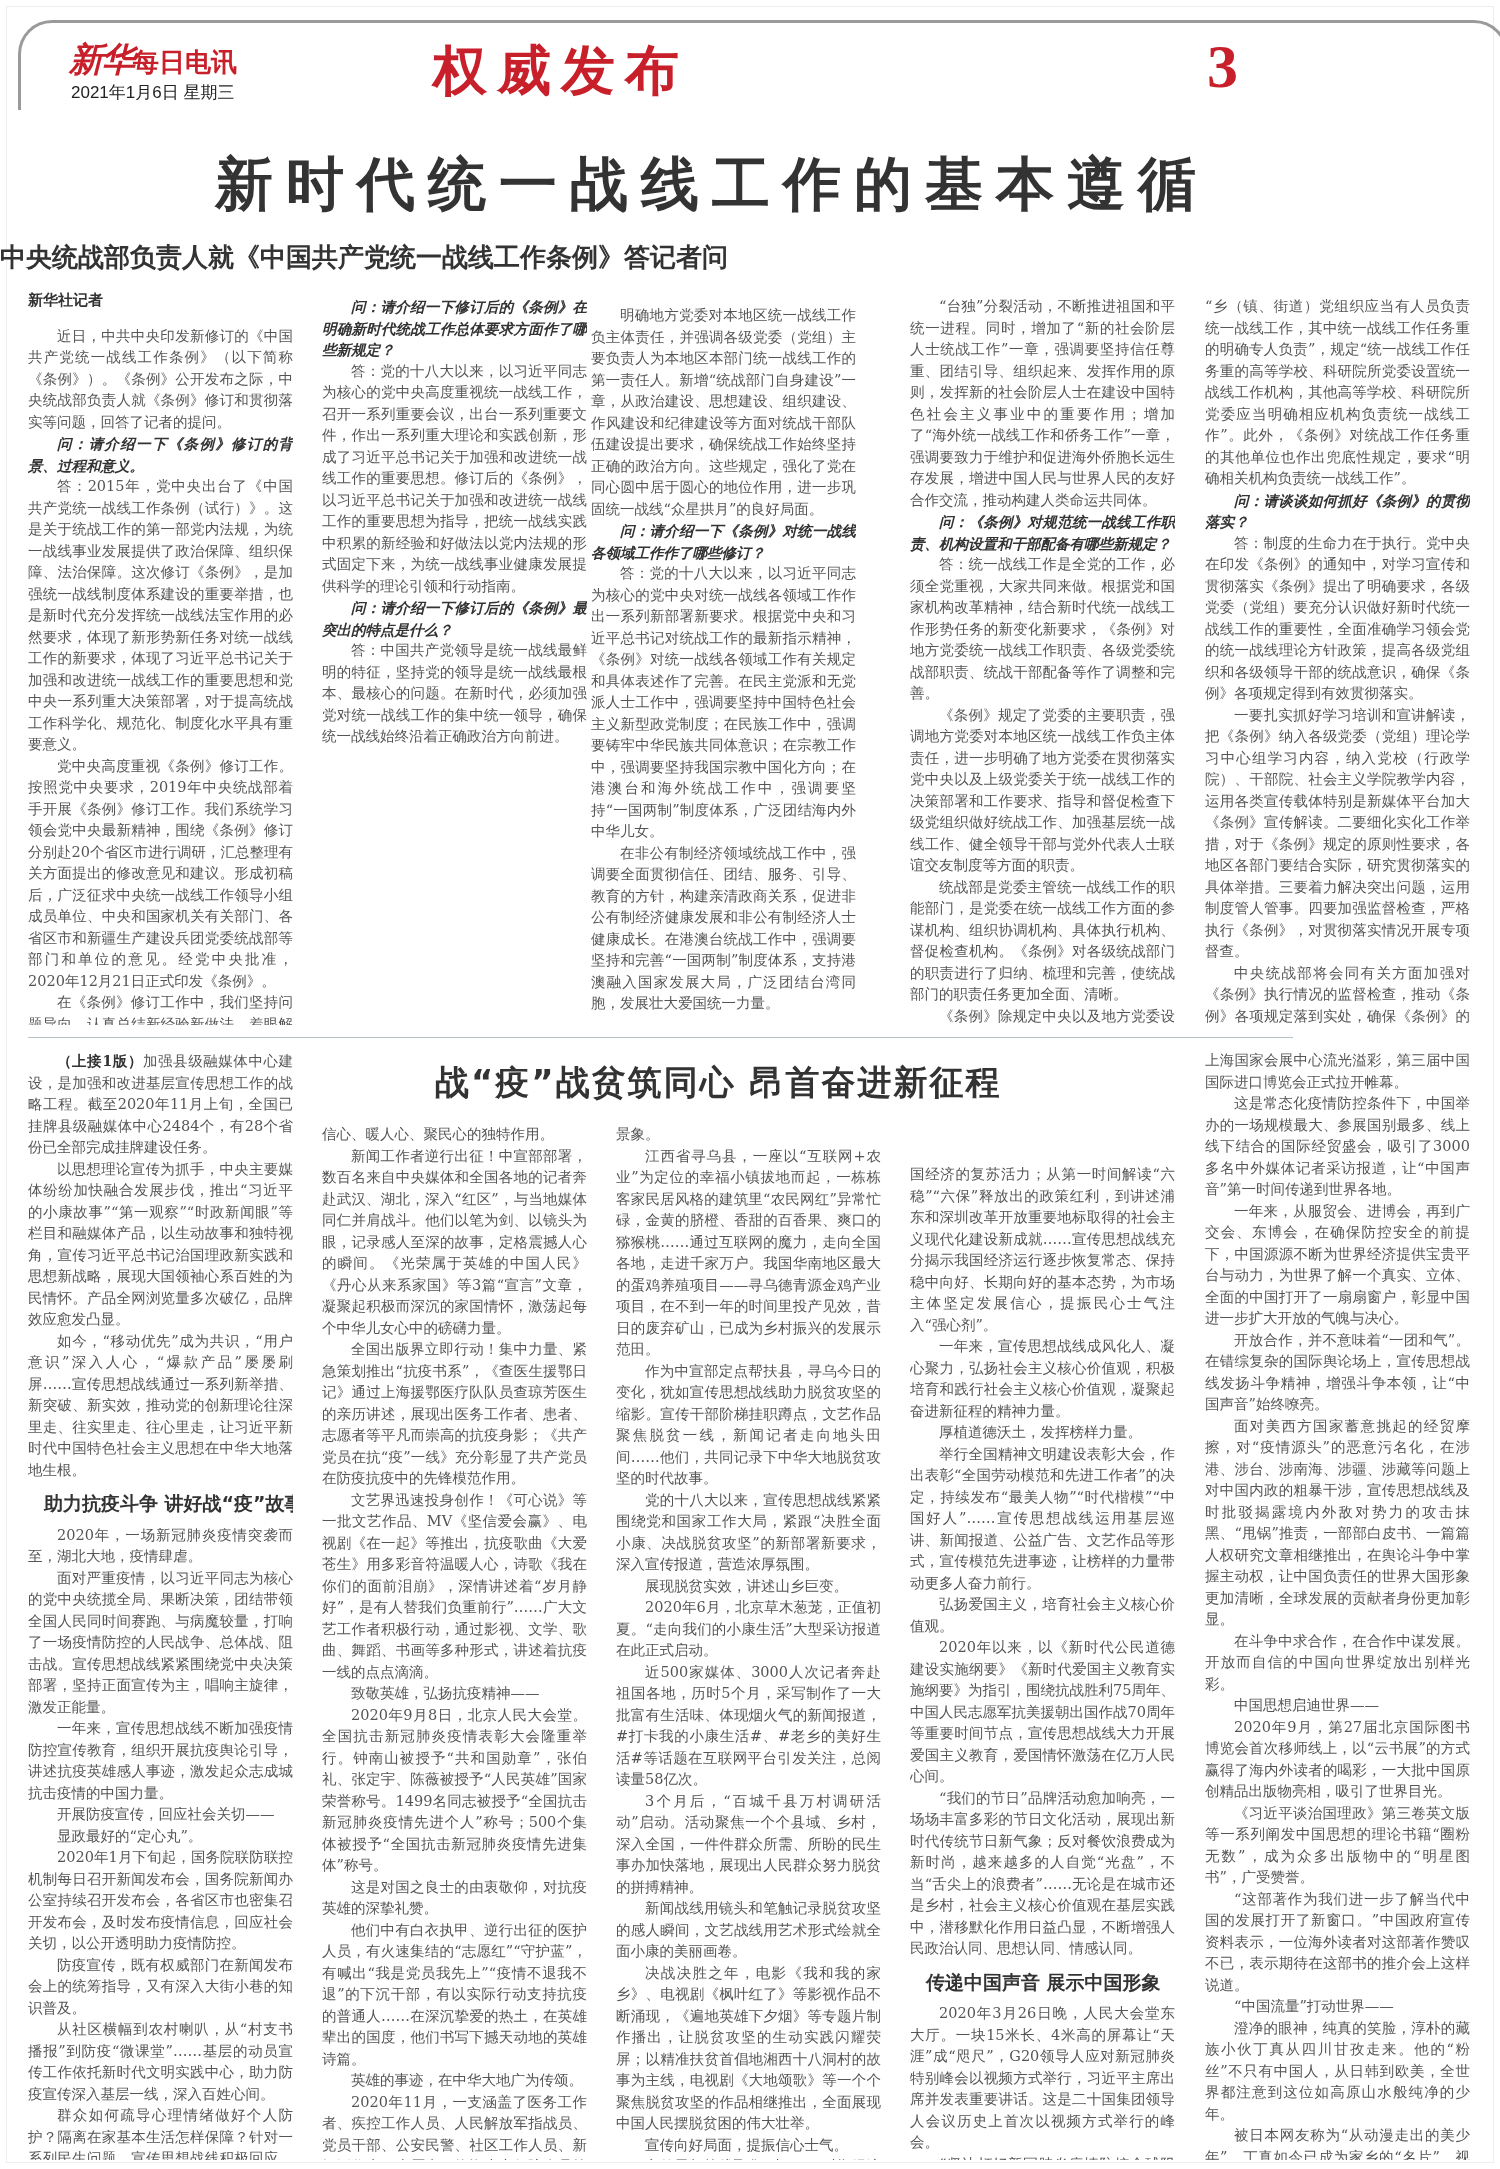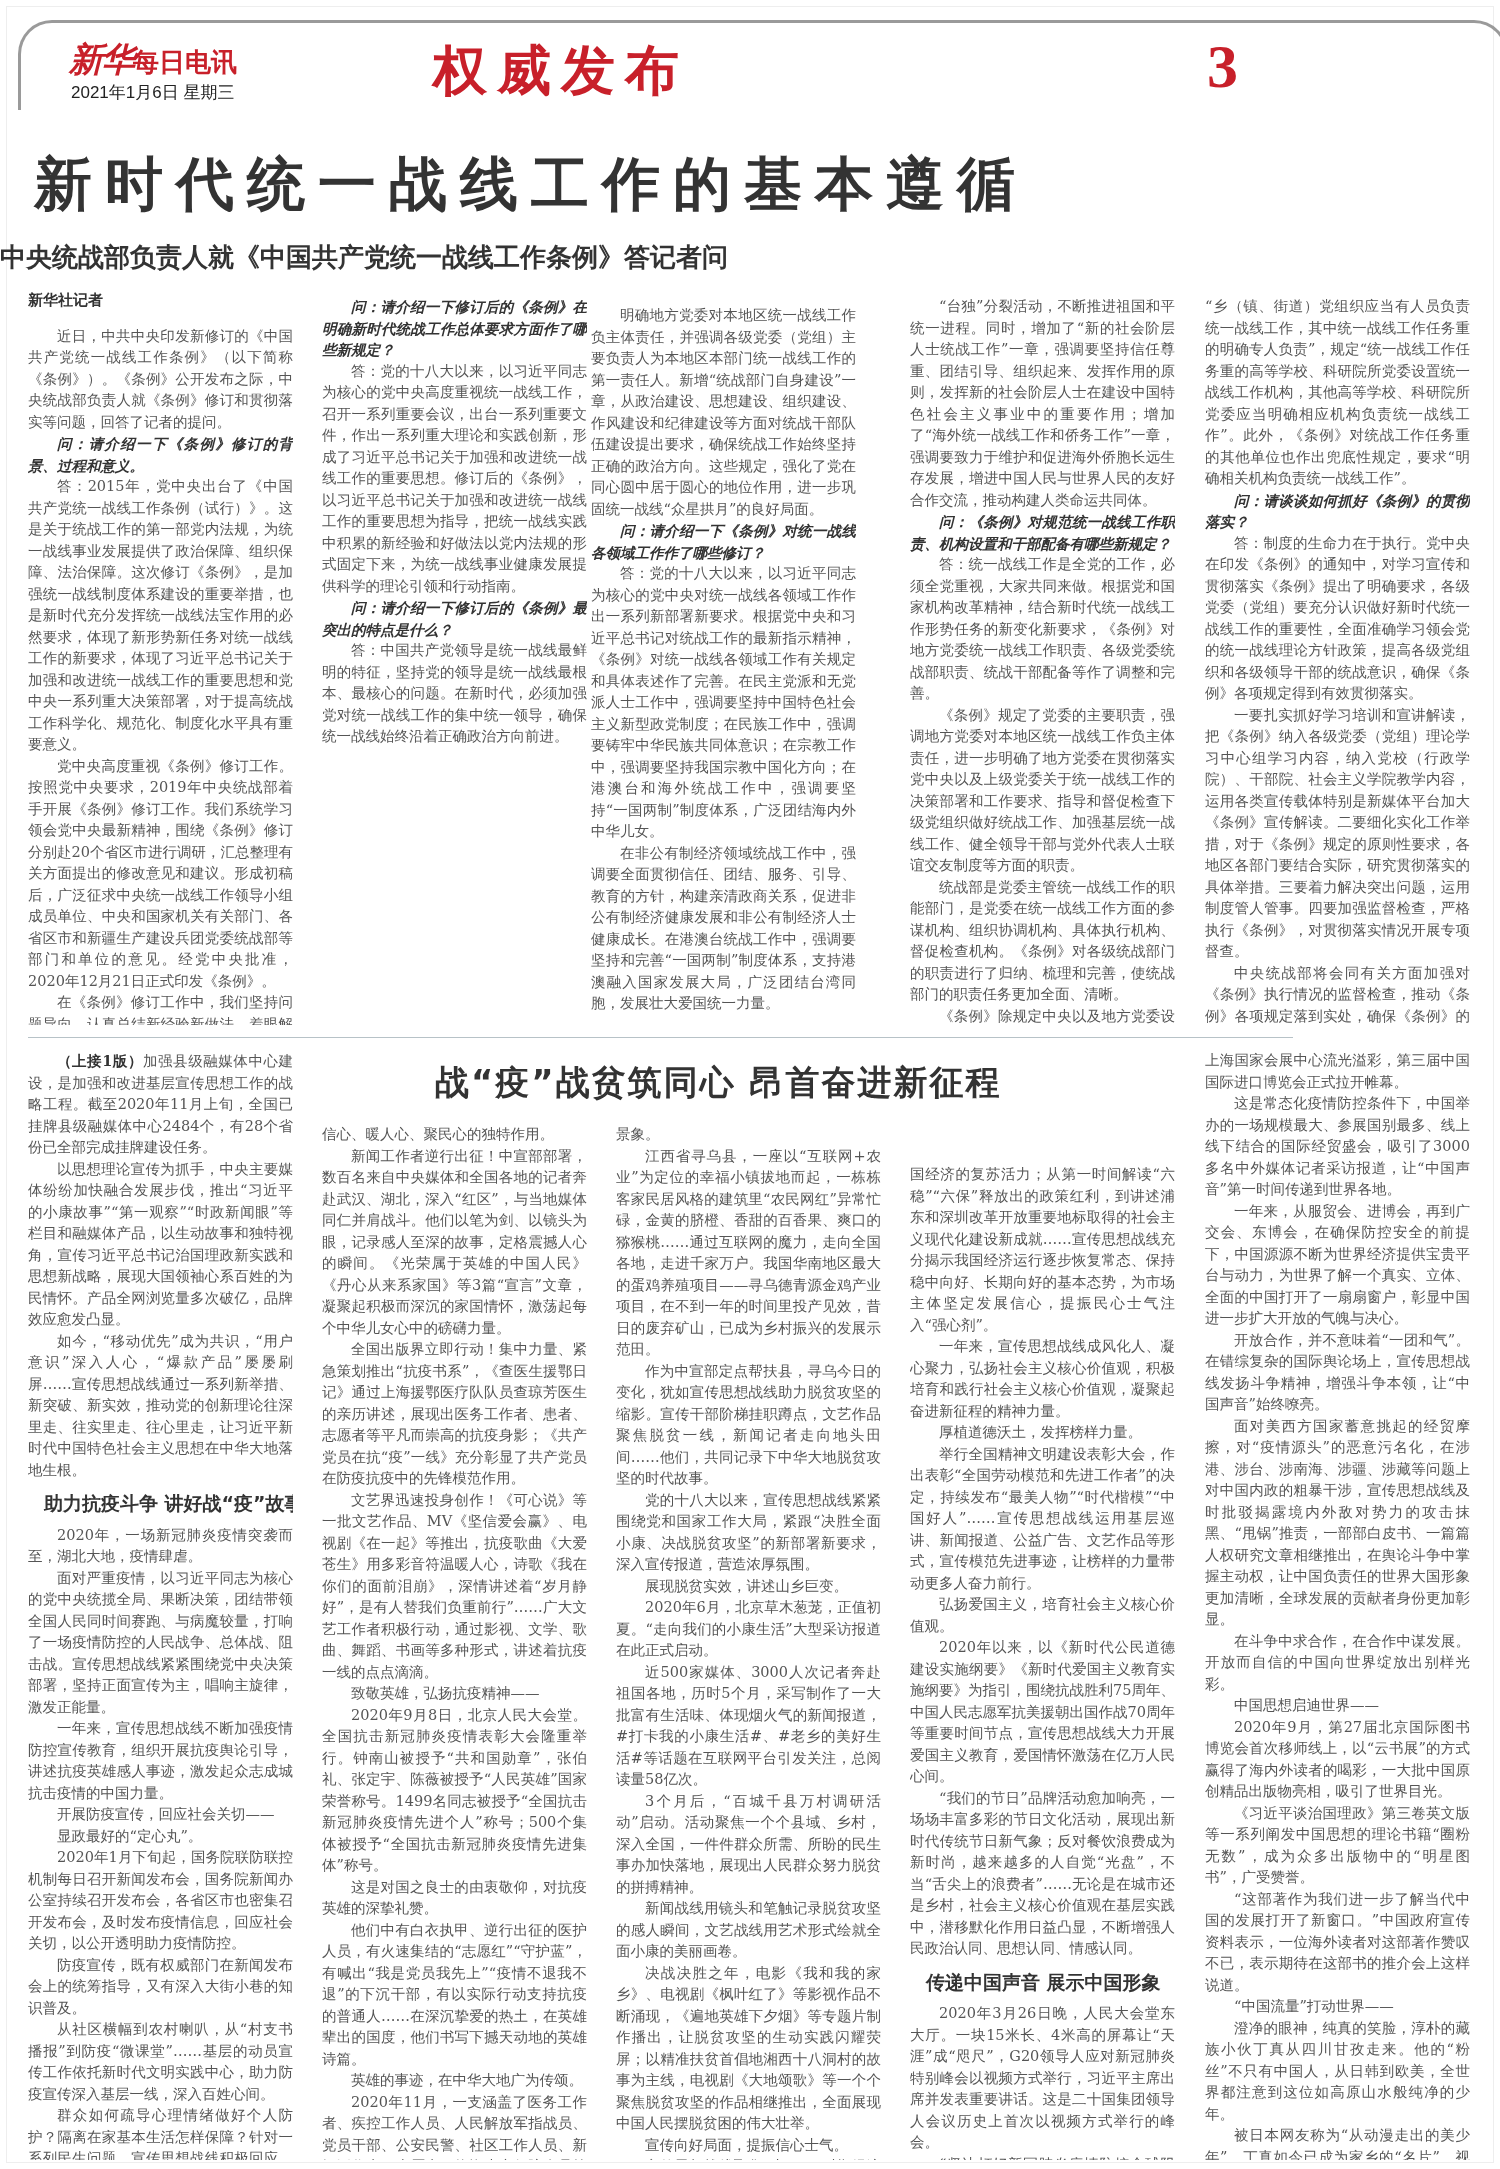--- a/index.html
+++ b/index.html
@@ -14,21 +14,21 @@
   .logo .brand { font-size: 34px; font-style: italic; letter-spacing: -2px; }
   .logo .paper { font-size: 26px; }
   .date { position: absolute; left: 50px; top: 58px; font-size: 17px; color: #222;
     font-family: "Liberation Sans", sans-serif; white-space: nowrap; }
   .section-title { position: absolute; left: 412px; top: 12px; font-size: 54px; color: #c8202a;
     font-weight: bold; letter-spacing: 10px; font-family: "DejaVu Serif", serif; white-space: nowrap; }
   .page-no { position: absolute; left: 1186px; top: 8px; font-size: 62px; color: #c8202a;
     font-weight: bold; font-family: "Liberation Serif", serif; }
 
   
-  .headline { position: absolute; left: 0; width: 1390px; top: 146px; text-align: left;
+  .headline { position: absolute; left: 0; width: 1390px; top: 146px; text-align: center;
     font-size: 58px; font-weight: bold; color: #333; letter-spacing: 13px; white-space: nowrap; padding-left: 34px; }
   .subhead { position: absolute; left: 0; width: 1500px; top: 240px; 
     font-size: 26px; color: #333; font-family: "DejaVu Sans", sans-serif; white-space: nowrap; }
 
   
   .col { position: absolute; font-size: 14.5px; line-height: 21.5px; color: #555; text-align: justify; overflow: hidden; }
   .col p { text-indent: 2em; }
   .col p.q { font-weight: bold; color: #333; font-style: italic; }
   .col .lead { font-weight: bold; color: #333; font-style: normal; }
   .byline-top { font-family: Liberation Serif, serif; font-weight: bold; font-size: 15px; color: #333; margin-bottom: 14px; text-indent: 0 !important; }

